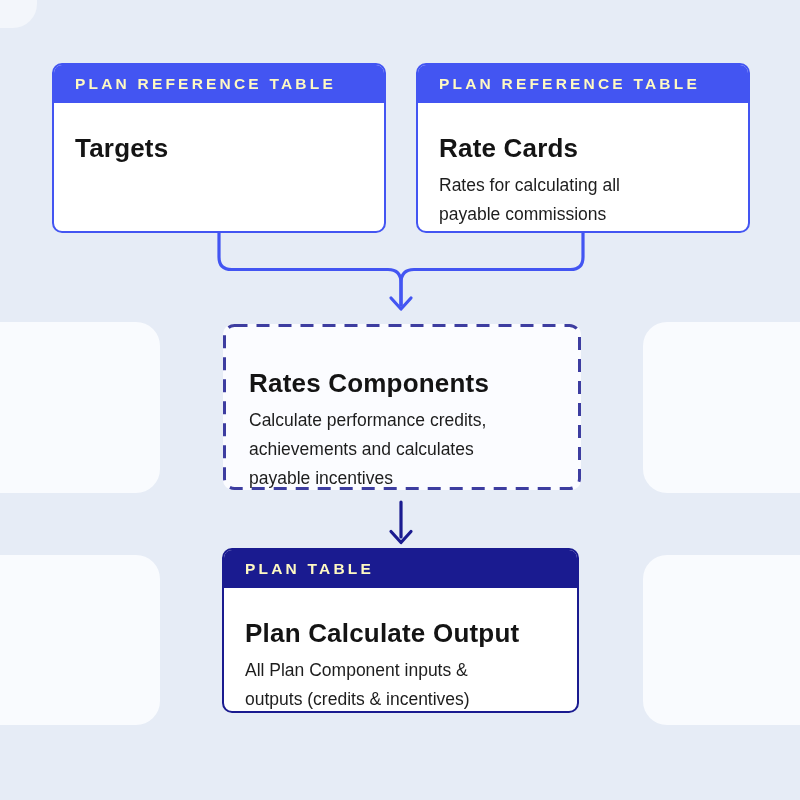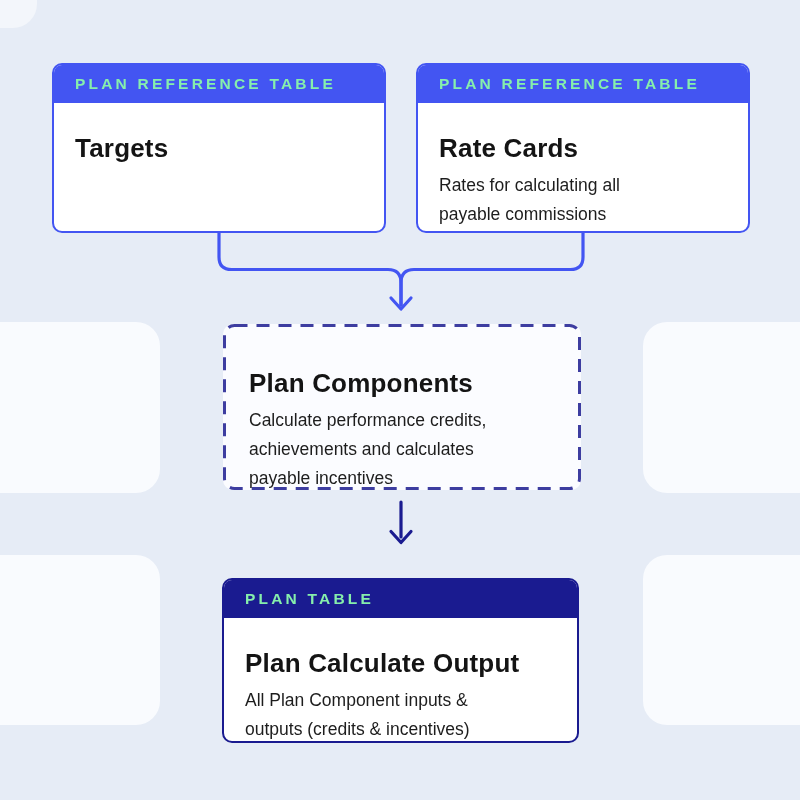--- a/index.html
+++ b/index.html
@@ -24,28 +24,28 @@
   .card{
     position:absolute;background:#ffffff;box-sizing:border-box;
     border:2px solid #4355f2;border-radius:10px;overflow:hidden;
   }
   .card-header{
     height:39px;background:#4355f2;display:flex;align-items:center;
     padding-left:22px;margin:-1px -1px 0 -1px;
   }
   .card.navy{border-color:#1a1b90;}
   .card.navy .card-header{background:#1a1b90;}
-  .badge{color:#86efac;font-size:15.5px;font-weight:700;letter-spacing:3.2px;white-space:nowrap;}
+  .badge{color:#fef9c3;font-size:15.5px;font-weight:700;letter-spacing:3.2px;white-space:nowrap;}
   .card-body{padding:13px 21px 0 21px;}
   .node-title{font-size:26px;font-weight:700;color:#141414;margin:17px 0 7px 0;letter-spacing:.2px;}
   .node-desc{font-size:17.5px;line-height:29px;color:#1d1d1d;white-space:pre-line;}
 
   #card-targets{left:52px;top:63px;width:334px;height:170px;}
   #card-rate-cards{left:416px;top:63px;width:334px;height:170px;}
-  #card-plan-output{left:222px;top:578px;width:357px;height:165px;}
+  #card-plan-output{left:222px;top:548px;width:357px;height:165px;}
 
   
   #box-plan-components{
     position:absolute;left:223px;top:324px;width:358px;height:166px;
     background:#fbfcff;border-radius:10px;box-sizing:border-box;
   }
   #box-plan-components .dash-border{position:absolute;left:0;top:0;width:100%;height:100%;}
   #box-plan-components .box-content{position:relative;padding:27px 26px 0 26px;}
 </style>
 </head>
@@ -87,21 +87,21 @@
     <div class="node-desc">Rates for calculating all
 payable commissions</div>
   </div>
 </div>
 
 <div id="box-plan-components">
   <svg class="dash-border" viewBox="0 0 358 166" xmlns="http://www.w3.org/2000/svg">
     <rect x="1.5" y="1.5" width="355" height="163" rx="10" fill="none" stroke="#3d3da0" stroke-width="3" stroke-dasharray="13 9"></rect>
   </svg>
   <div class="box-content">
-    <div class="node-title">Plan Components</div>
+    <div class="node-title">Rates Components</div>
     <div class="node-desc">Calculate performance credits,
 achievements and calculates
 payable incentives</div>
   </div>
 </div>
 
 <div class="card navy" id="card-plan-output">
   <div class="card-header">
     <span class="badge">PLAN TABLE</span>
   </div>

